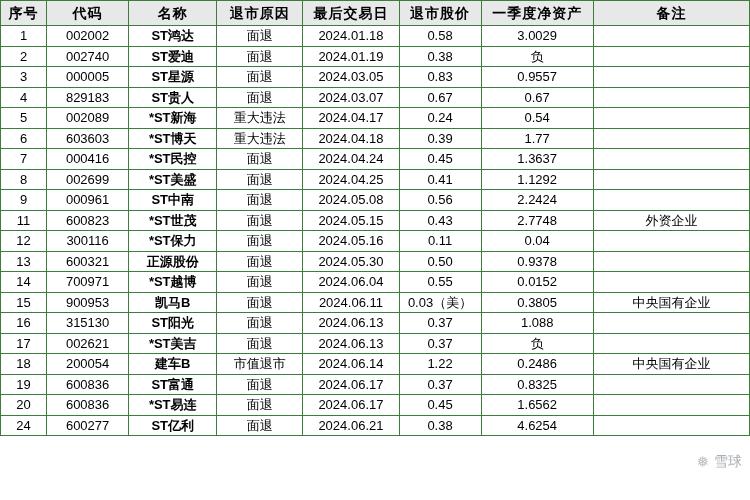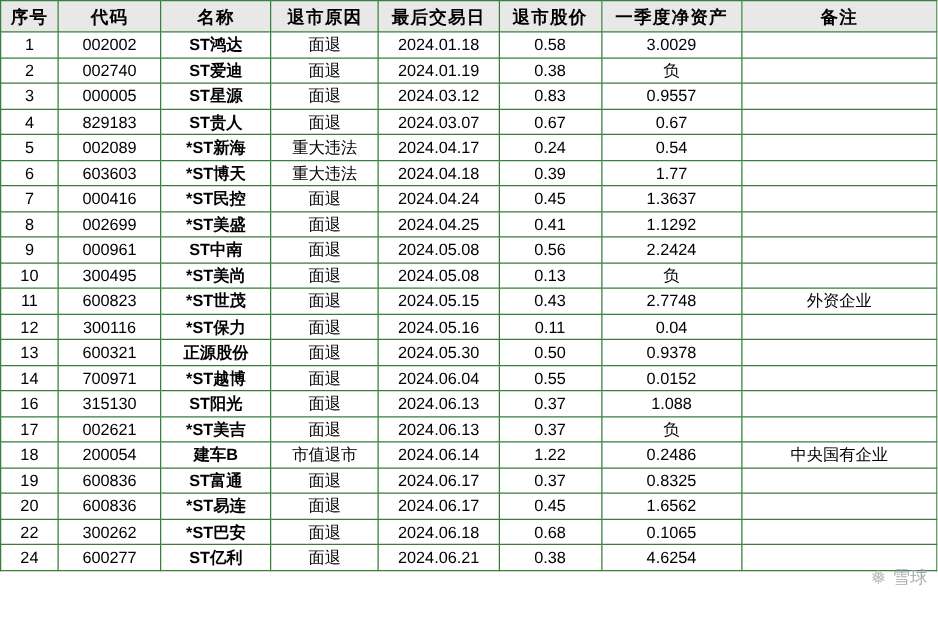--- a/index.html
+++ b/index.html
@@ -133,21 +133,21 @@
           <td class="date">2024.01.19</td>
           <td class="price">0.38</td>
           <td class="asset">负</td>
           <td class="remark"></td>
         </tr>
         <tr>
           <td class="num">3</td>
           <td class="code">000005</td>
           <td class="name">ST星源</td>
           <td class="reason">面退</td>
-          <td class="date">2024.03.12</td>
+          <td class="date">2024.03.05</td>
           <td class="price">0.83</td>
           <td class="asset">0.9557</td>
           <td class="remark"></td>
         </tr>
         <tr>
           <td class="num">4</td>
           <td class="code">829183</td>
           <td class="name">ST贵人</td>
           <td class="reason">面退</td>
           <td class="date">2024.03.07</td>
@@ -199,30 +199,20 @@
           <td class="num">9</td>
           <td class="code">000961</td>
           <td class="name">ST中南</td>
           <td class="reason">面退</td>
           <td class="date">2024.05.08</td>
           <td class="price">0.56</td>
           <td class="asset">2.2424</td>
           <td class="remark"></td>
         </tr>
         <tr>
-          <td class="num">10</td>
-          <td class="code">300495</td>
-          <td class="name">*ST美尚</td>
-          <td class="reason">面退</td>
-          <td class="date">2024.05.08</td>
-          <td class="price">0.13</td>
-          <td class="asset">负</td>
-          <td class="remark"></td>
-        </tr>
-        <tr>
           <td class="num">11</td>
           <td class="code">600823</td>
           <td class="name">*ST世茂</td>
           <td class="reason">面退</td>
           <td class="date">2024.05.15</td>
           <td class="price">0.43</td>
           <td class="asset">2.7748</td>
           <td class="remark">外资企业</td>
         </tr>
         <tr>
@@ -247,20 +237,30 @@
         </tr>
         <tr>
           <td class="num">14</td>
           <td class="code">700971</td>
           <td class="name">*ST越博</td>
           <td class="reason">面退</td>
           <td class="date">2024.06.04</td>
           <td class="price">0.55</td>
           <td class="asset">0.0152</td>
           <td class="remark"></td>
+        </tr>
+        <tr>
+          <td class="num">15</td>
+          <td class="code">900953</td>
+          <td class="name">凯马B</td>
+          <td class="reason">面退</td>
+          <td class="date">2024.06.11</td>
+          <td class="price">0.03（美）</td>
+          <td class="asset">0.3805</td>
+          <td class="remark">中央国有企业</td>
         </tr>
         <tr>
           <td class="num">16</td>
           <td class="code">315130</td>
           <td class="name">ST阳光</td>
           <td class="reason">面退</td>
           <td class="date">2024.06.13</td>
           <td class="price">0.37</td>
           <td class="asset">1.088</td>
           <td class="remark"></td>
@@ -296,30 +296,20 @@
           <td class="remark"></td>
         </tr>
         <tr>
           <td class="num">20</td>
           <td class="code">600836</td>
           <td class="name">*ST易连</td>
           <td class="reason">面退</td>
           <td class="date">2024.06.17</td>
           <td class="price">0.45</td>
           <td class="asset">1.6562</td>
-          <td class="remark"></td>
-        </tr>
-        <tr>
-          <td class="num">22</td>
-          <td class="code">300262</td>
-          <td class="name">*ST巴安</td>
-          <td class="reason">面退</td>
-          <td class="date">2024.06.18</td>
-          <td class="price">0.68</td>
-          <td class="asset">0.1065</td>
           <td class="remark"></td>
         </tr>
         <tr>
           <td class="num">24</td>
           <td class="code">600277</td>
           <td class="name">ST亿利</td>
           <td class="reason">面退</td>
           <td class="date">2024.06.21</td>
           <td class="price">0.38</td>
           <td class="asset">4.6254</td>

